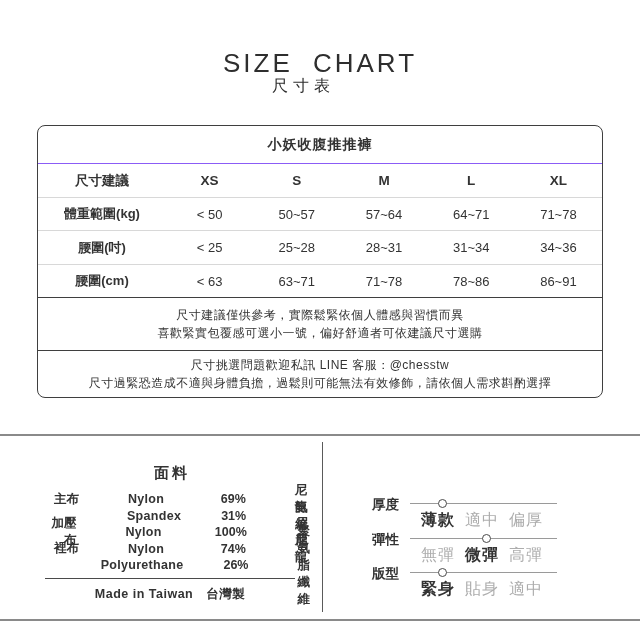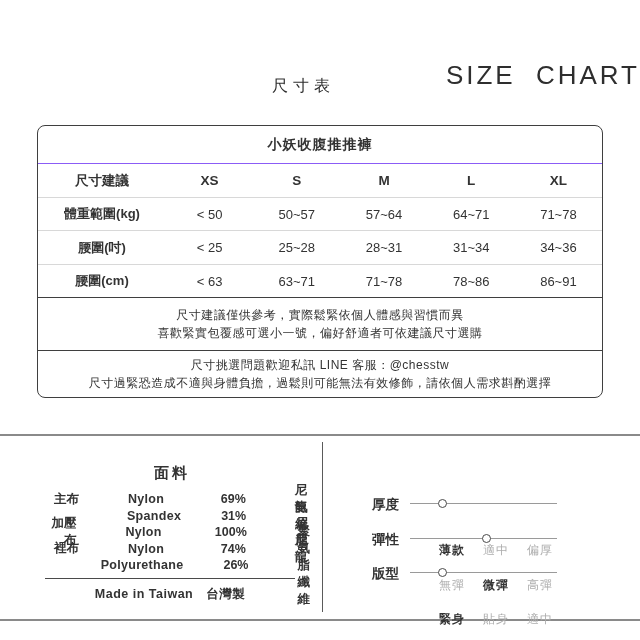--- a/index.html
+++ b/index.html
@@ -1,21 +1,21 @@
 <!DOCTYPE html>
 <html><head>
 <meta charset="utf-8">
 <style>
   * { margin:0; padding:0; box-sizing:border-box; }
   html,body { background:#ffffff; }
   body { font-family:"Liberation Sans","DejaVu Sans",sans-serif; color:#333333; }
   #canvas { position:relative; width:640px; height:640px; background:#ffffff; margin:0 auto; overflow:hidden; }
 
   
-  .page-title { position:absolute; top:60px; left:0; width:640px; text-align:right;
+  .page-title { position:absolute; top:48px; left:0; width:640px; text-align:center;
     font-size:26px; font-weight:500; letter-spacing:3px; word-spacing:10px; color:#2e2e2e; }
   .page-subtitle { position:absolute; top:76px; left:0; width:607px; text-align:center;
     font-size:16px; font-weight:500; letter-spacing:5px; color:#2e2e2e; }
 
   
   .size-table { position:absolute; left:37px; top:125px; width:566px; height:273px;
     border:1px solid #3f3f3f; border-radius:8px; display:flex; flex-direction:column; overflow:hidden; }
   .t-title { height:38px; display:flex; align-items:center; justify-content:center;
     font-size:14px; font-weight:700; border-bottom:1px solid #8b5cf6; letter-spacing:1px; }
   .t-row { display:flex; align-items:center; }
@@ -50,22 +50,22 @@
   .origin { position:absolute; left:45px; top:586px; width:250px; text-align:center;
     font-size:12.5px; font-weight:600; letter-spacing:0.5px; }
 
   
   .pi-heading { position:absolute; left:396px; top:464px; width:152px; text-align:center;
     font-size:15px; font-weight:700; letter-spacing:3px; }
   .scale-label { position:absolute; left:372px; width:40px; font-size:13.5px; font-weight:700; }
   .scale-track { position:absolute; left:410px; width:147px; height:1px; background:#9a9a9a; }
   .scale-marker { position:absolute; top:-4.5px; width:9px; height:9px; border-radius:50%;
     background:#ffffff; border:1.5px solid #4a4a4a; }
-  .scale-option { position:absolute; width:44px; text-align:right; font-size:12px;
-    color:#adadad; font-weight:500; letter-spacing:1px;margin-top:32px; }
+  .scale-option { position:absolute; width:44px; text-align:left; font-size:16px;
+    color:#adadad; font-weight:500; letter-spacing:1px; }
   .scale-option.active { color:#333333; font-weight:700; }
 </style>
 </head>
 <body>
 
 <div id="canvas">
 
   <div class="page-title">SIZE CHART</div>
   <div class="page-subtitle">尺寸表</div>
 

